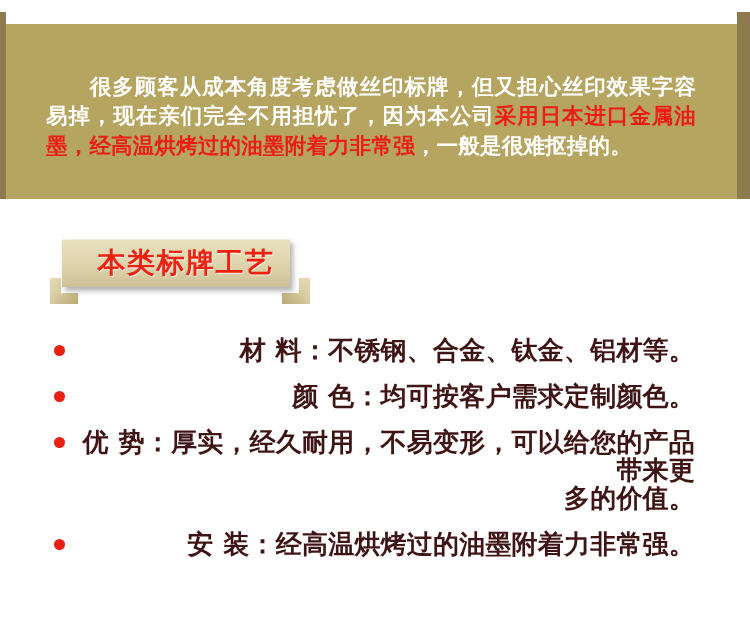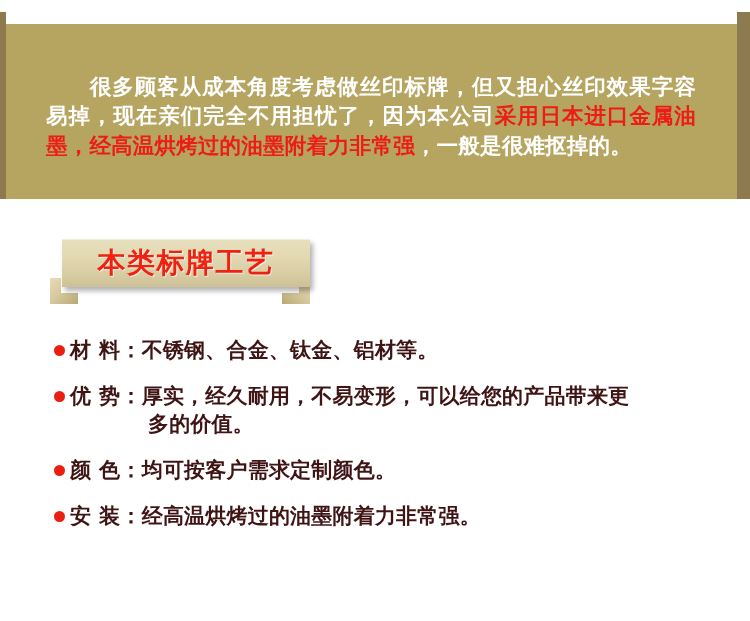--- a/index.html
+++ b/index.html
@@ -84,21 +84,21 @@
   #ribbon-tail-right {
     left: 282px;
     background: linear-gradient(225deg, #e6dcb2 0%, #d8caa0 45%, #b8a874 100%);
     clip-path: polygon(17px 0, 28px 0, 28px 26px, 0 26px, 0 15px, 17px 15px);
     box-shadow: 2px 2px 3px rgba(0,0,0,0.28);
   }
   #ribbon-plate {
     position: absolute;
     left: 62px;
     top: 7px;
-    width: 248px;
+    width: 228px;
     height: 48px;
     background: linear-gradient(180deg, #e7dfbd 0%, #e2d9b2 38%, #d6caa0 78%, #cdc096 100%);
     box-shadow: 3px 4px 5px rgba(0,0,0,0.30);
   }
   #ribbon-plate::after {
     content: "";
     position: absolute;
     left: 0; right: 0; top: 0;
     height: 1px;
     background: rgba(255,255,255,0.5);
@@ -135,25 +135,26 @@
     position: absolute;
     left: 54px;
     top: 9px;
     width: 11px;
     height: 11px;
     border-radius: 50%;
     background: #ea1f11;
   }
   .spec-text {
     color: #3f1414;
-    font-size: 21px;
+    font-size: 26px;
     line-height: 28px;
     font-weight: bold;
     letter-spacing: 0.2px;
     padding-left: 15px;
+    text-align: right;
   }
   .spec-text .spec-label { letter-spacing: 0.4px; }
   .spec-text .spec-cont { display: block; padding-left: 78px; }
 </style>
 </head>
 <body>
 
 <div id="intro-banner">
   <div class="edge-strip left"></div>
   <div class="edge-strip right"></div>
@@ -173,26 +174,26 @@
 
 <div id="spec-list">
 
   <div class="spec-row">
     <span class="spec-bullet"></span>
     <div class="spec-text"><span class="spec-label">材 料</span><span>：</span><span>不锈钢、合金、钛金、铝材等。</span></div>
   </div>
 
   <div class="spec-row">
     <span class="spec-bullet"></span>
-    <div class="spec-text"><span class="spec-label">优 势</span><span>：</span><span>厚实，经久耐用，不易变形，可以给您的产品带来更</span><span class="spec-cont">多的价值。</span></div>
+    <div class="spec-text"><span class="spec-label">颜 色</span><span>：</span><span>均可按客户需求定制颜色。</span></div>
   </div>
 
   <div class="spec-row">
     <span class="spec-bullet"></span>
-    <div class="spec-text"><span class="spec-label">颜 色</span><span>：</span><span>均可按客户需求定制颜色。</span></div>
+    <div class="spec-text"><span class="spec-label">优 势</span><span>：</span><span>厚实，经久耐用，不易变形，可以给您的产品带来更</span><span class="spec-cont">多的价值。</span></div>
   </div>
 
   <div class="spec-row">
     <span class="spec-bullet"></span>
     <div class="spec-text"><span class="spec-label">安 装</span><span>：</span><span>经高温烘烤过的油墨附着力非常强。</span></div>
   </div>
 
 </div>
 
 </body></html>

